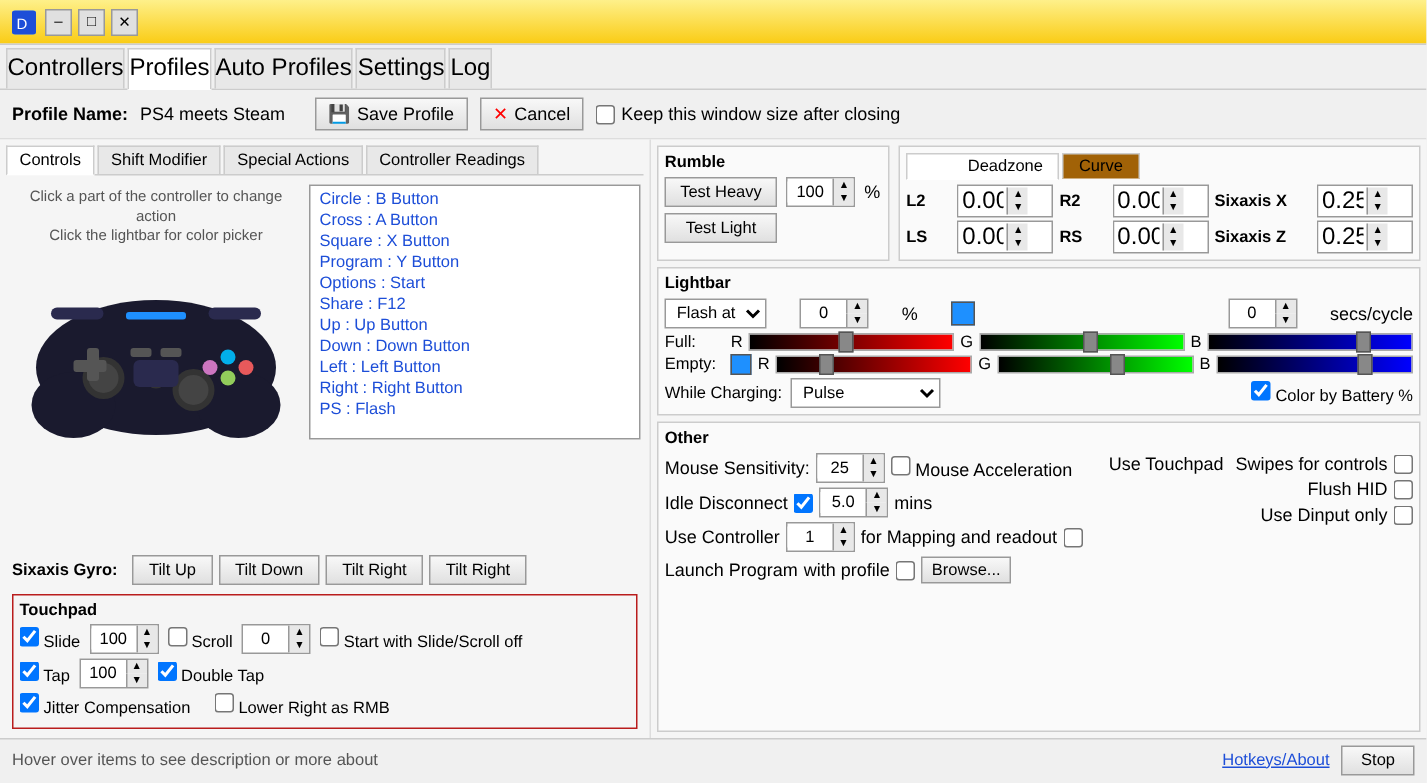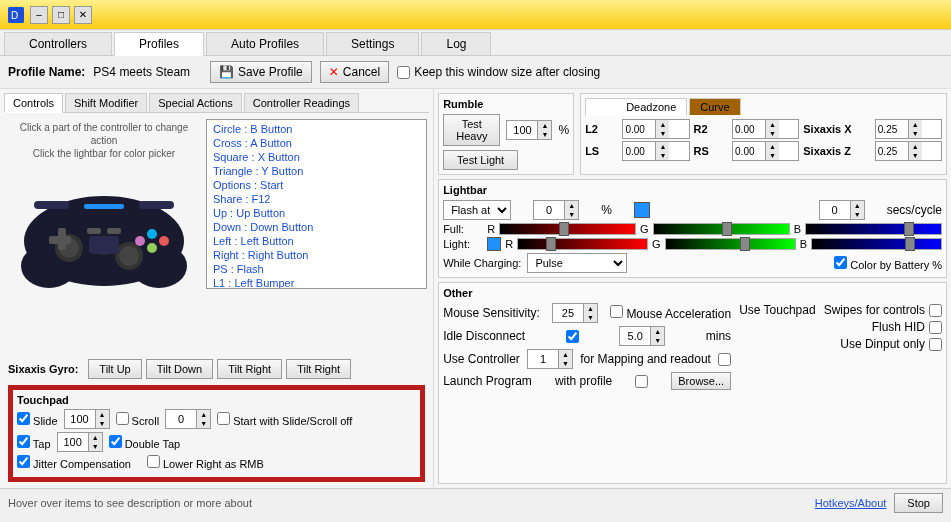--- a/index.html
+++ b/index.html
@@ -18,27 +18,27 @@
     .title-bar-buttons { display: flex; gap: 4px; }
     .title-btn { width: 18px; height: 18px; border: 1px solid #999; background: #e0e0e0; cursor: pointer; display: flex; align-items: center; justify-content: center; font-size: 10px; }
 
     .menu-bar {
       background: #f0f0f0;
       border-bottom: 1px solid #ccc;
       display: flex;
       padding: 2px 4px 0;
     }
     .menu-tab {
-      padding: 4px 24px;
+      padding: 4px 0;
       border: 1px solid #ccc;
       border-bottom: none;
       background: #e8e8e8;
       cursor: pointer;
       margin-right: 2px;
-      font-size: 12px;
+      font-size: 16px;
     }
     .menu-tab.active {
       background: #fff;
       border-bottom: 1px solid #fff;
       margin-bottom: -1px;
       z-index: 1;
     }
 
     .toolbar {
       background: #f0f0f0;
@@ -148,21 +148,21 @@
     .sixaxis-label { font-size: 11px; font-weight: bold; margin-right: 6px; }
     .tilt-btn {
       padding: 3px 10px;
       border: 1px solid #999;
       background: linear-gradient(to bottom, #f8f8f8, #e0e0e0);
       cursor: pointer;
       font-size: 11px;
     }
 
     .touchpad-section {
-      border: 5px solid #b91c1c;
+      border: 1px solid #b91c1c;
       margin: 2px 4px;
       padding: 4px;
     }
     .touchpad-title { font-weight: bold; font-size: 11px; margin-bottom: 3px; }
     .touchpad-row { display: flex; align-items: center; gap: 6px; margin-bottom: 3px; font-size: 11px; }
     .spin-box { display: flex; align-items: center; border: 1px solid #999; background: #fff; }
     .spin-box input { width: 30px; border: none; padding: 1px 2px; font-size: 11px; text-align: center; }
     .spin-arrows { display: flex; flex-direction: column; }
     .spin-arrow { width: 14px; height: 9px; border-left: 1px solid #999; background: #e8e8e8; cursor: pointer; display: flex; align-items: center; justify-content: center; font-size: 7px; line-height: 1; }
 
@@ -208,29 +208,29 @@
 
     .deadzone-grid {
       display: grid;
       grid-template-columns: auto auto auto auto auto auto;
       gap: 2px 4px;
       align-items: center;
       font-size: 11px;
     }
     .dz-label { font-weight: bold; }
     .dz-spin { display: flex; align-items: center; border: 1px solid #999; background: #fff; }
-    .dz-spin input { width: 32px; border: none; padding: 1px 2px; font-size: 10px; text-align: left; }
+    .dz-spin input { width: 32px; border: none; padding: 1px 2px; font-size: 16px; text-align: center; }
     .lb-row1 { display: flex; align-items: center; gap: 22px; margin-bottom: 3px; }
     .lb-select { border: 1px solid #999; padding: 2px 3px; font-size: 11px; background: #fff; }
     .color-box { width: 16px; height: 16px; border: 1px solid #555; cursor: pointer; }
     .lb-row2 { display: flex; align-items: center; gap: 4px; margin-bottom: 2px; font-size: 11px; }
     .lb-label { width: 40px; font-size: 11px; }
     .lb-while-charging { display: flex; align-items: center; gap: 6px; font-size: 11px; margin-top: 2px; }
     .pulse-select { border: 1px solid #999; padding: 2px 3px; font-size: 11px; background: #fff; width: 100px; }
-    .other-row { display: flex; align-items: center; gap: 4px; justify-content: space-between; }
+    .other-row { display: flex; align-items: center; gap: 4px; }
 
     .status-bar {
       height: 28px;
       background: #f0f0f0;
       border-top: 1px solid #ccc;
       display: flex;
       align-items: center;
       padding: 0 8px;
       justify-content: space-between;
     }
@@ -265,21 +265,21 @@
 
     .rumble-deadzone-area {
       display: flex;
       gap: 6px;
     }
 
     .rumble-box {
       border: 1px solid #ccc;
       padding: 4px;
       background: #fafafa;
-      width: 136px;
+      width: 155px;
     }
 
     .deadzone-box {
       border: 1px solid #ccc;
       padding: 4px;
       background: #fafafa;
       flex: 1;
     }
 
     .lightbar-box {
@@ -401,29 +401,28 @@
             <rect x="80" y="70" width="30" height="18" rx="4" fill="#2a2a4e"></rect>
           </svg>
         </div>
       </div>
 
       <div class="buttons-list-area">
         <div class="buttons-list" id="buttons-list">
         <div class="buttons-list-item">Circle : B Button</div>
             <div class="buttons-list-item">Cross : A Button</div>
             <div class="buttons-list-item">Square : X Button</div>
-            <div class="buttons-list-item">Triangle : Y Button</div>
+            <div class="buttons-list-item">Program : Y Button</div>
             <div class="buttons-list-item">Options : Start</div>
             <div class="buttons-list-item">Share : F12</div>
             <div class="buttons-list-item">Up : Up Button</div>
             <div class="buttons-list-item">Down : Down Button</div>
             <div class="buttons-list-item">Left : Left Button</div>
             <div class="buttons-list-item">Right : Right Button</div>
             <div class="buttons-list-item">PS : Flash</div>
-            <div class="buttons-list-item">L1 : Left Bumper</div>
           </div>
       </div>
     </div>
 
     <div class="sixaxis-row">
       <span class="sixaxis-label">Sixaxis Gyro:</span>
       <button class="tilt-btn">Tilt Up</button>
       <button class="tilt-btn">Tilt Down</button>
       <button class="tilt-btn">Tilt Right</button>
       <button class="tilt-btn">Tilt Right</button>
@@ -602,21 +601,21 @@
         <span class="lb-label">Full:</span>
         <span>R</span>
         <input type="range" class="full-color-slider" min="0" max="255" value="120" style="background: linear-gradient(to right, rgb(0, 0, 0), rgb(255, 0, 0));">
         <span>G</span>
         <input type="range" class="full-color-slider" min="0" max="255" value="140" style="background: linear-gradient(to right, rgb(0, 0, 0), rgb(0, 255, 0));">
         <span>B</span>
         <input type="range" class="full-color-slider" min="0" max="255" value="200" style="background: linear-gradient(to right, rgb(0, 0, 0), rgb(0, 0, 255));">
       </div>
 
       <div class="lb-row2">
-        <span class="lb-label">Light:</span>
+        <span class="lb-label">Empty:</span>
         <div class="color-box" style="background:#1e90ff; width:14px; height:14px;"></div>
         <span>R</span>
         <input type="range" class="full-color-slider" min="0" max="255" value="60" style="background: linear-gradient(to right, rgb(0, 0, 0), rgb(255, 0, 0));">
         <span>G</span>
         <input type="range" class="full-color-slider" min="0" max="255" value="160" style="background: linear-gradient(to right, rgb(0, 0, 0), rgb(0, 255, 0));">
         <span>B</span>
         <input type="range" class="full-color-slider" min="0" max="255" value="200" style="background: linear-gradient(to right, rgb(0, 0, 0), rgb(0, 0, 255));">
       </div>
 
       <div class="lb-while-charging">

